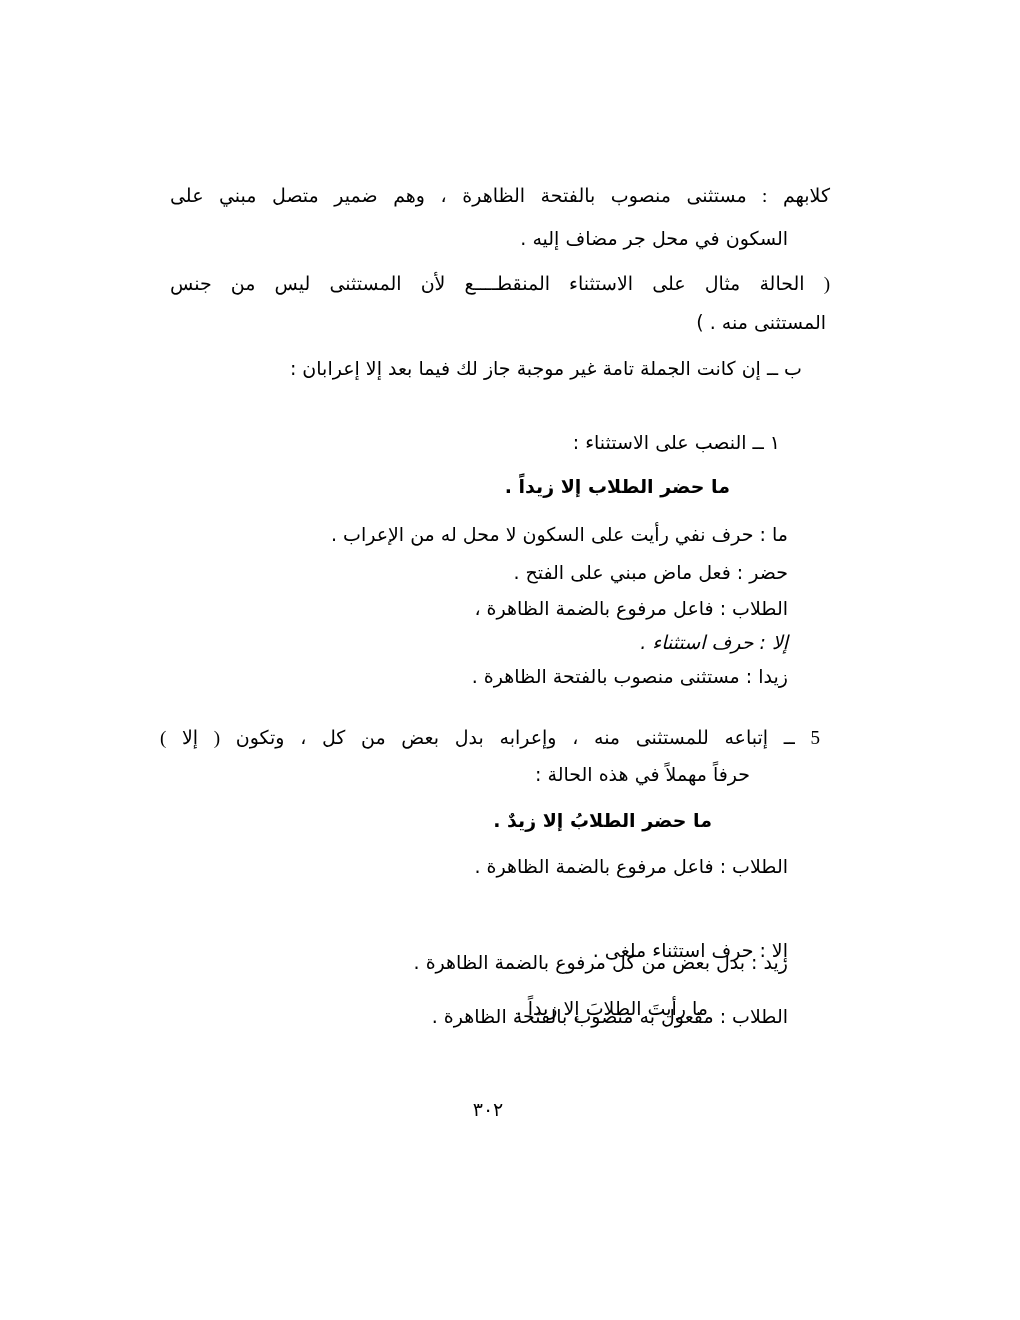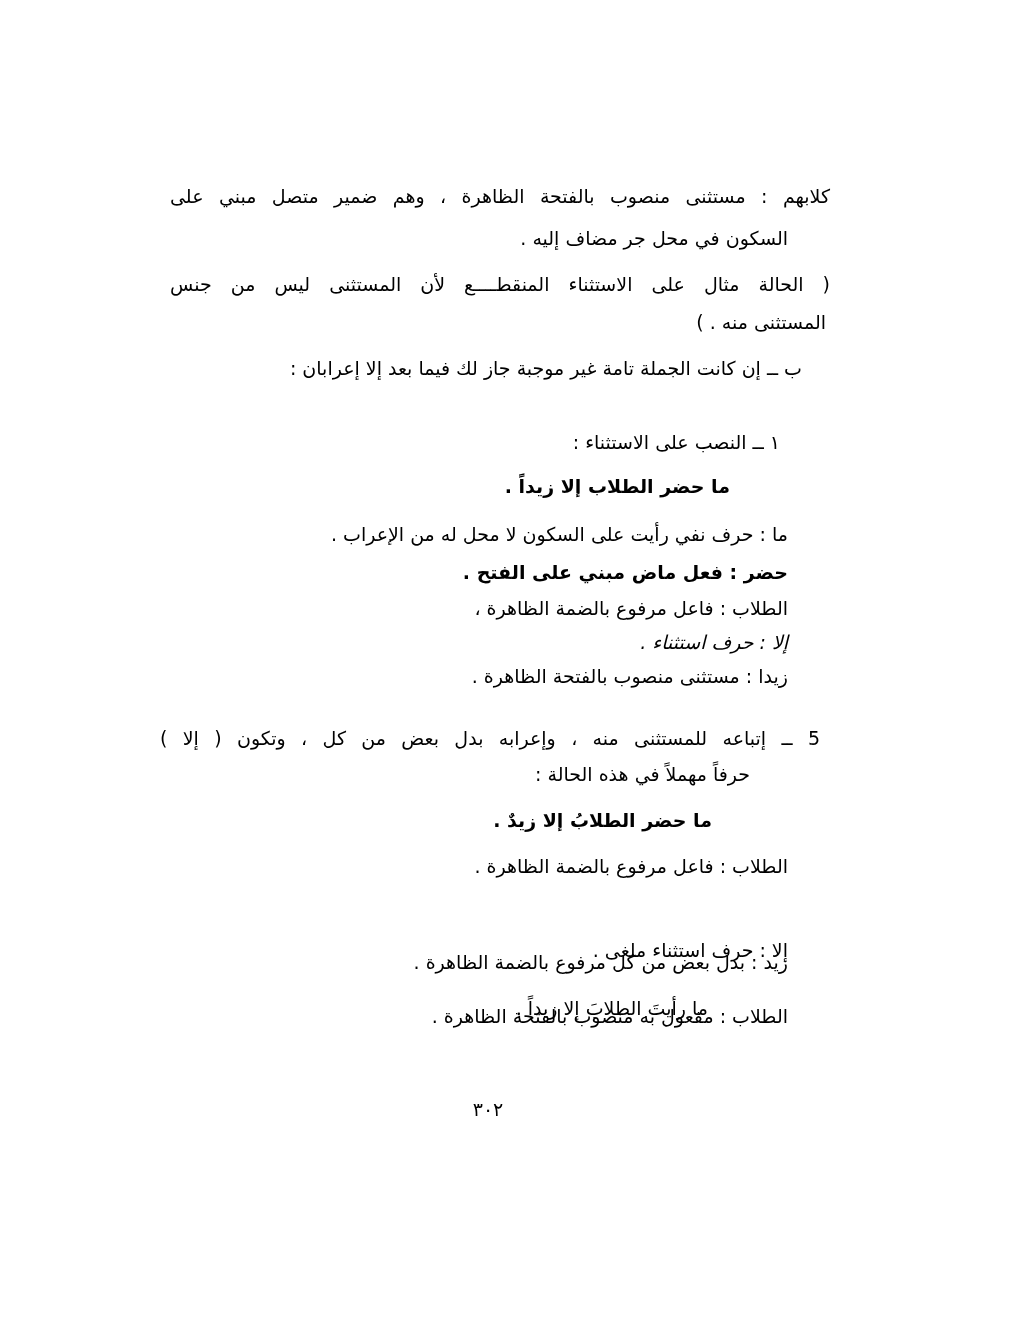--- a/index.html
+++ b/index.html
@@ -1,37 +1,37 @@
 <!DOCTYPE html>
 <html><head>
 <meta charset="utf-8">
 <style>
   html, body { margin: 0; padding: 0; background: #ffffff; }
   body { width: 1020px; height: 1320px; position: relative; overflow: hidden;
          font-family: "DejaVu Sans", sans-serif; color: #000; }
   .line { position: absolute; direction: rtl; white-space: nowrap; font-size: 19px; line-height: 24px; }
   .bold { font-weight: bold; }
-  .justify { text-align: justify; text-align-last: justify; }
+  .justify { text-align: justify; text-align-last: justify; font-family: Liberation Serif, serif; }
   .pagenum { position: absolute; left: 448px; top: 1098px; width: 80px; text-align: center;
              font-size: 19px; direction: rtl; }
 </style>
 </head>
 <body>
 
 <div>
   <div class="line justify" style="left:170px; top:184px; width:660px;">كلابهم : مستثنى منصوب بالفتحة الظاهرة ، وهم ضمير متصل مبني على</div>
   <div class="line" style="right:232px; top:226px;">السكون في محل جر مضاف إليه .</div>
   <div class="line justify" style="left:170px; top:272px; width:660px;">( الحالة مثال على الاستثناء المنقطــــع لأن المستثنى ليس من جنس</div>
   <div class="line" style="right:194px; top:310px;">المستثنى منه . )</div>
   <div class="line" style="right:218px; top:356px;">ب ــ إن كانت الجملة تامة غير موجبة جاز لك فيما بعد إلا إعرابان :</div>
 
   <div class="line" style="right:240px; top:430px;">١ ــ النصب على الاستثناء :</div>
   <div class="line bold" style="right:290px; top:474px;">ما حضر الطلاب إلا زيداً .</div>
   <div class="line" style="right:232px; top:522px;">ما : حرف نفي رأيت على السكون لا محل له من الإعراب .</div>
-  <div class="line" style="right:232px; top:560px;font-weight:bold;">حضر : فعل ماض مبني على الفتح .</div>
+  <div class="line" style="right:232px; top:560px;">حضر : فعل ماض مبني على الفتح .</div>
   <div class="line" style="right:232px; top:596px;">الطلاب : فاعل مرفوع بالضمة الظاهرة ،</div>
   <div class="line" style="right:232px; top:630px;font-style:italic;">إلا : حرف استثناء .</div>
   <div class="line" style="right:232px; top:664px;">زيدا : مستثنى منصوب بالفتحة الظاهرة .</div>
 
   <div class="line justify" style="left:160px; top:726px; width:660px;">5 ــ إتباعه للمستثنى منه ، وإعرابه بدل بعض من كل ، وتكون ( إلا )</div>
   <div class="line" style="right:270px; top:762px;">حرفاً مهملاً في هذه الحالة :</div>
   <div class="line bold" style="right:308px; top:808px;">ما حضر الطلابُ إلا زيدٌ .</div>
   <div class="line" style="right:232px; top:854px;">الطلاب : فاعل مرفوع بالضمة الظاهرة .</div>
   <div class="line" style="right:232px; top:938px;">إلا : حرف استثناء ملغى .</div>
   <div class="line" style="right:232px; top:950px;">زيد : بدل بعض من كل مرفوع بالضمة الظاهرة .</div>

